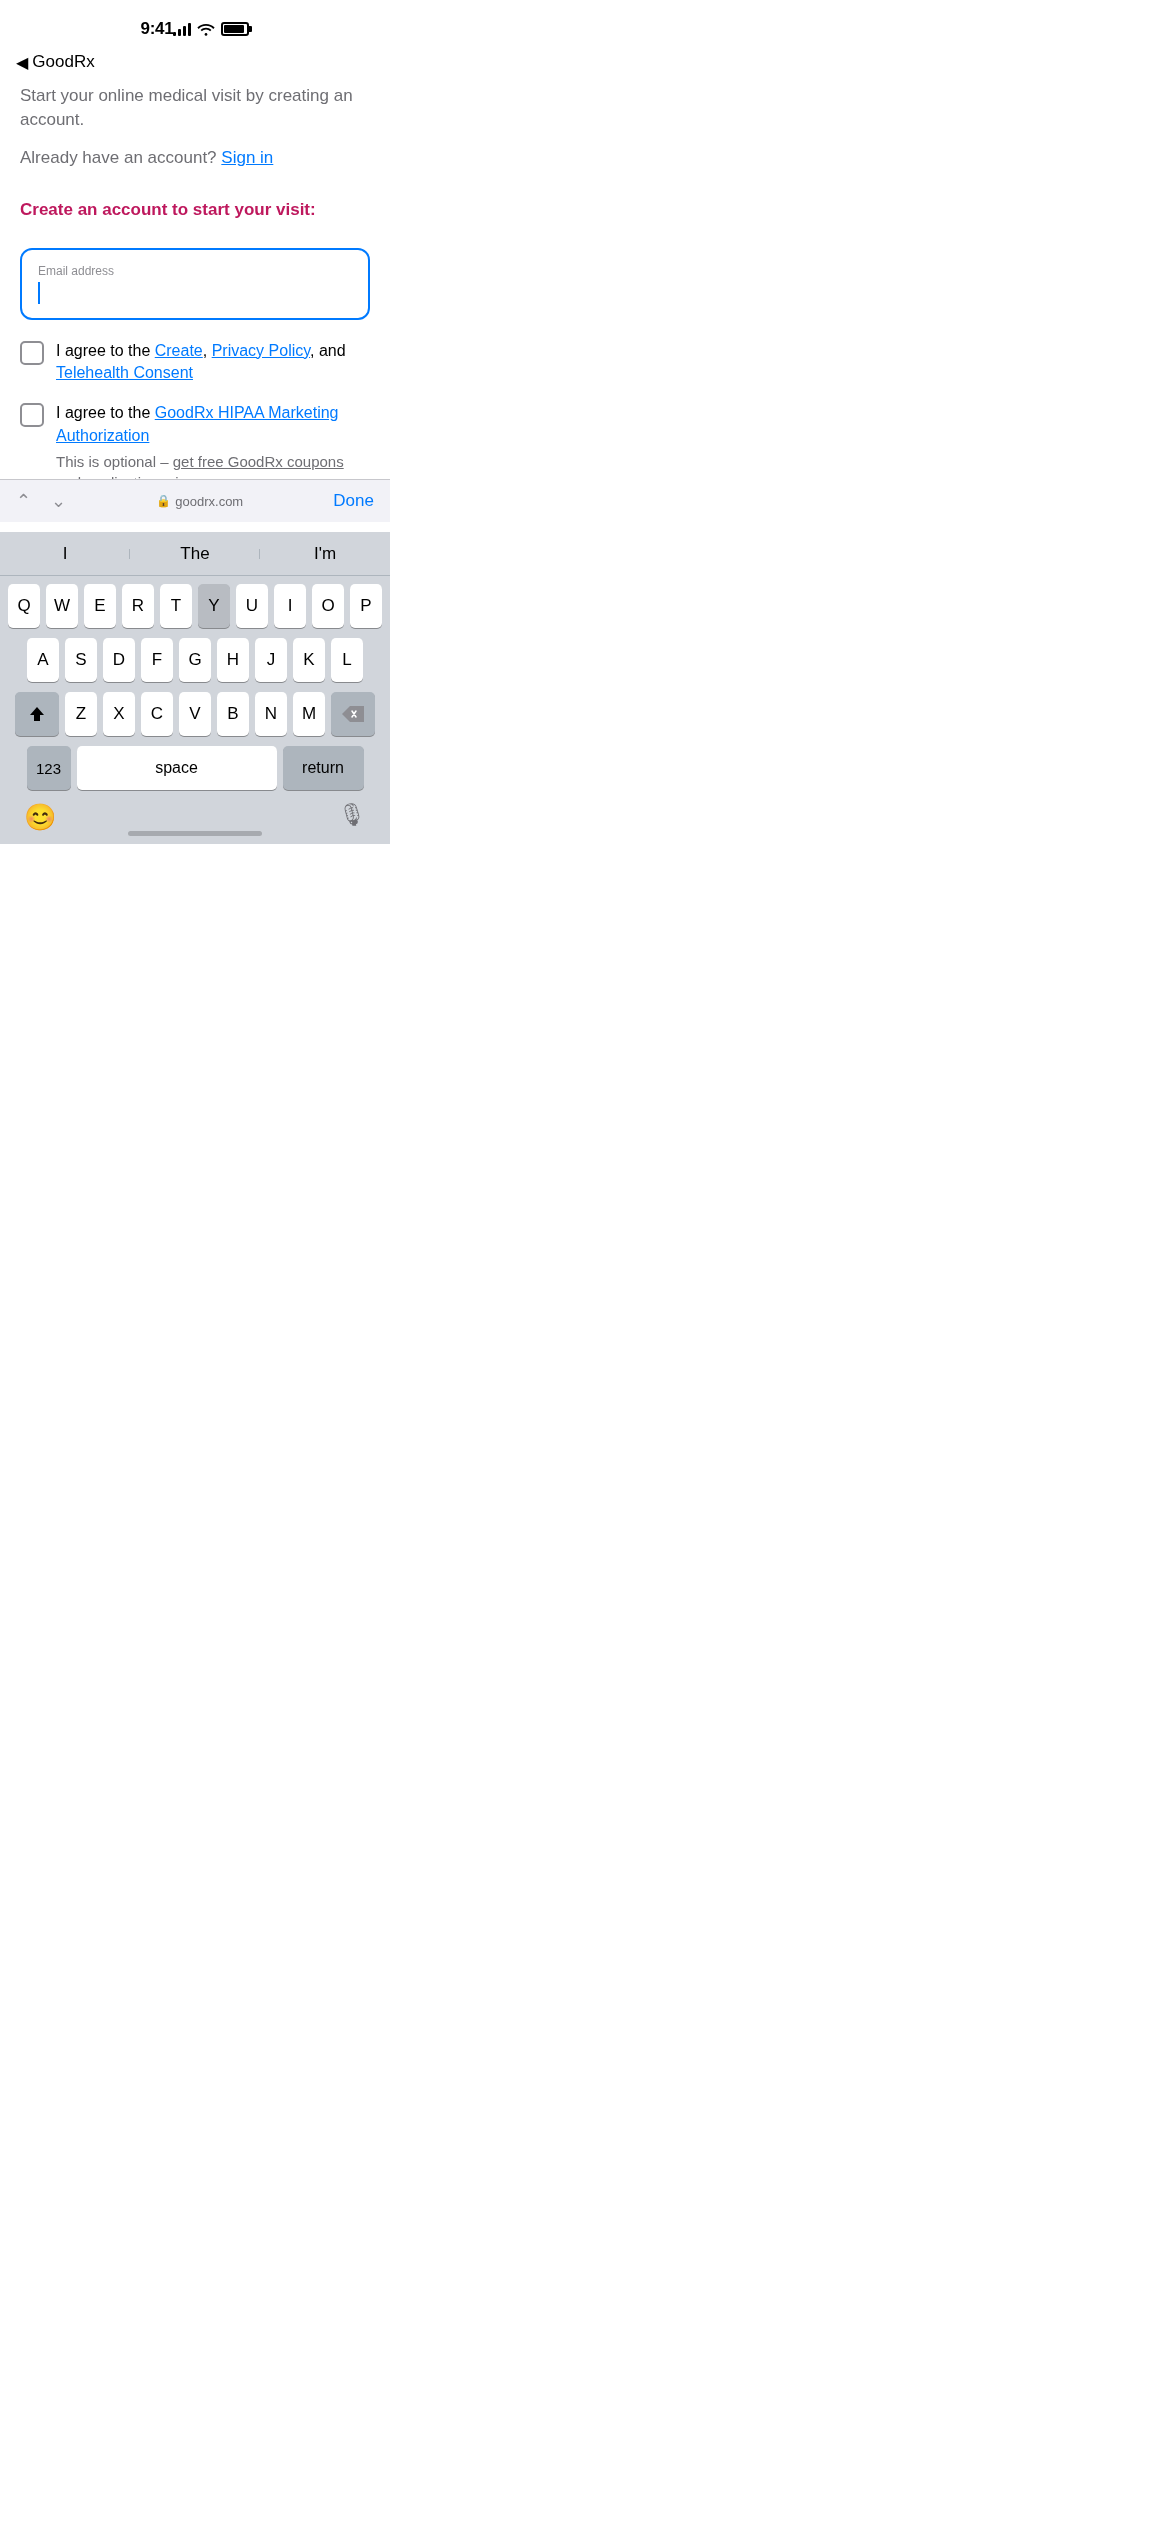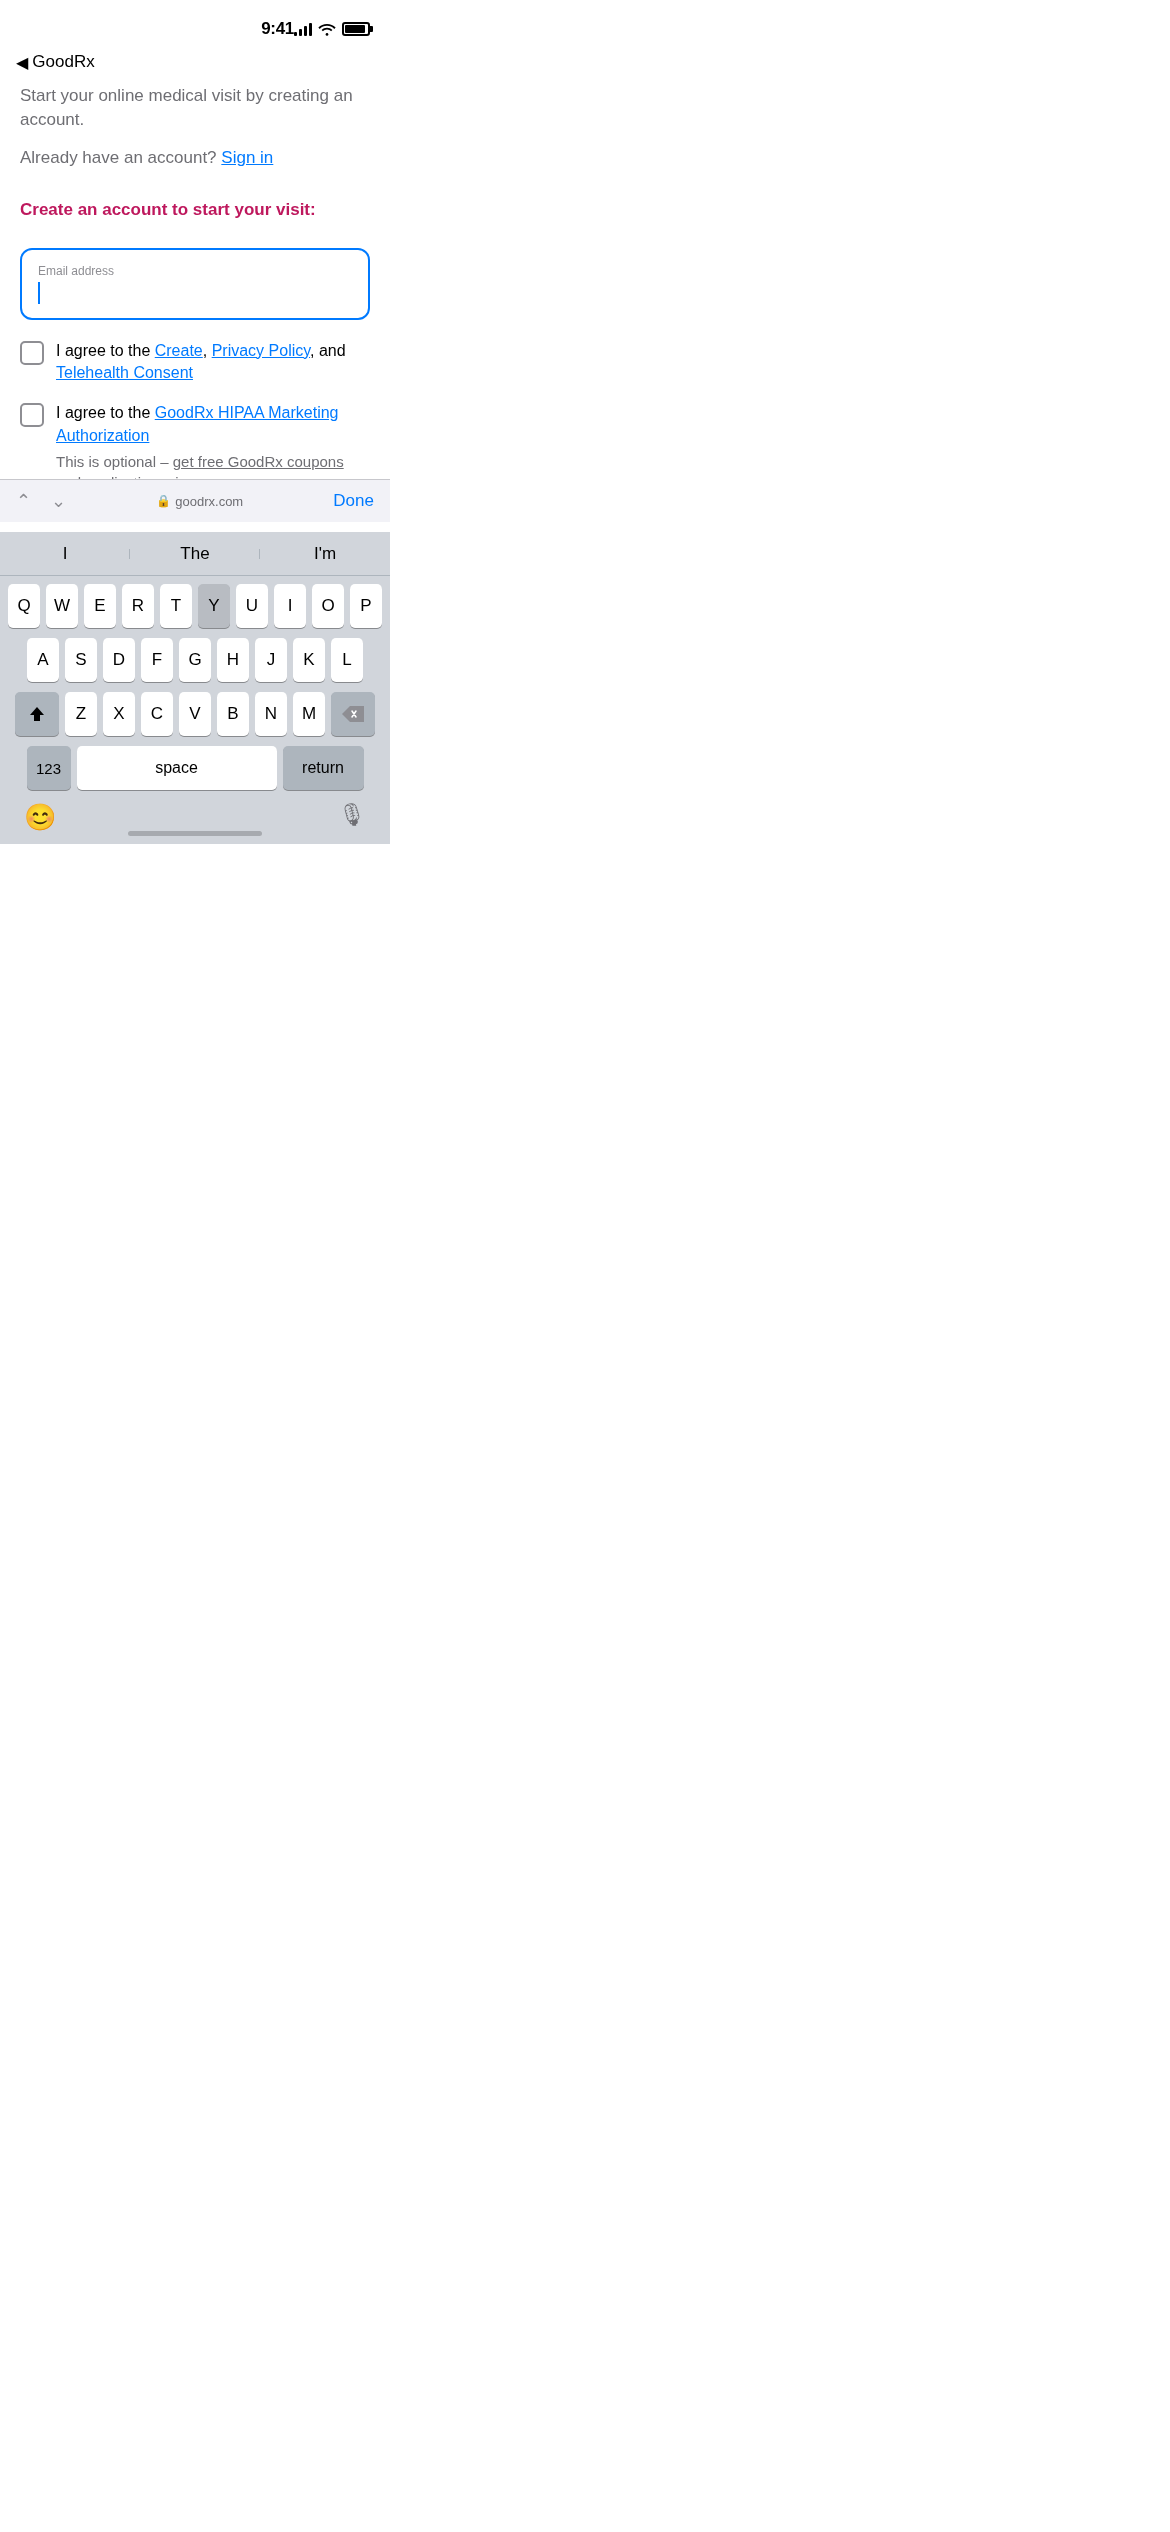--- a/index.html
+++ b/index.html
@@ -10,21 +10,21 @@
       background: #ffffff;
       width: 390px;
       height: 844px;
       overflow: hidden;
       position: relative;
     }
 
     
     .status-bar {
       display: flex;
-      justify-content: flex-end;
+      justify-content: center;
       align-items: center;
       padding: 18px 20px 8px 20px;
       height: 48px;
     }
 
     .status-time {
       font-size: 17px;
       font-weight: 600;
       color: #000;
       letter-spacing: -0.3px;

